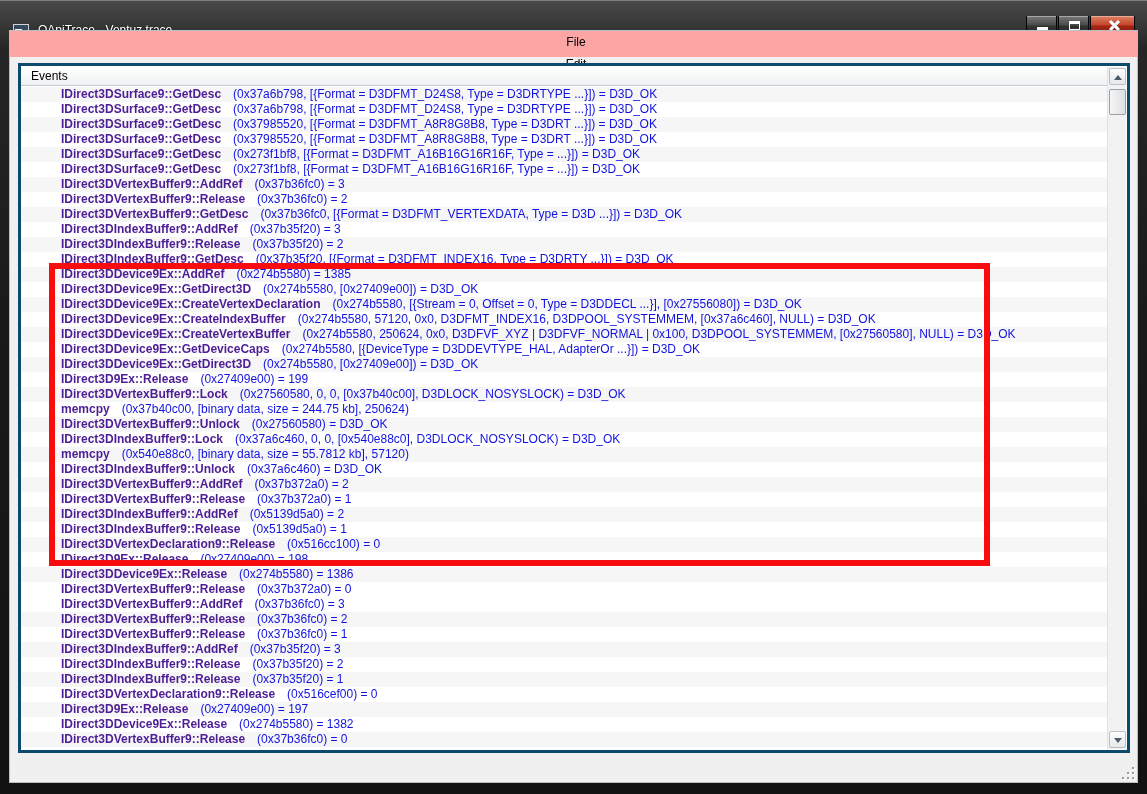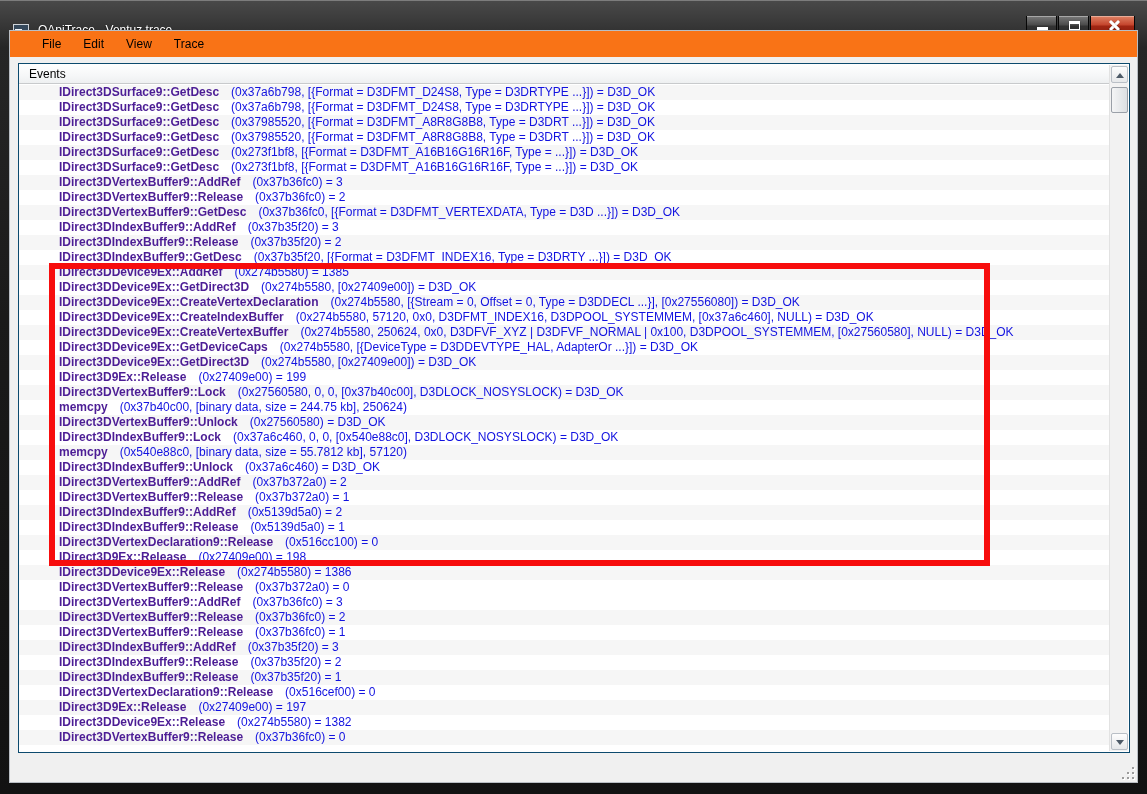--- a/index.html
+++ b/index.html
@@ -33,27 +33,27 @@
   .glyph-close { position:absolute; left:16px; top:3px; width:13px; height:13px; }
   .glyph-close::before,.glyph-close::after { content:""; position:absolute; left:6px; top:0;
     width:3px; height:13px; background:#fff; border-radius:1px; box-shadow:0 1px 1px rgba(0,0,0,.5); }
   .glyph-close::before { transform:rotate(45deg); }
   .glyph-close::after  { transform:rotate(-45deg); }
 
   
   .client { position:absolute; left:9px; right:9px; top:30px; bottom:11px;
     background:#f0f0f0; border:1px solid #b9bec4; }
 
-  .menubar { position:absolute; left:0; right:0; top:0; height:26px; background:#f97316;
-    display:flex; align-items:center; padding-left:21px; }
+  .menubar { position:absolute; left:0; right:0; top:0; height:26px; background:#fca5a5;
+    display:flex; align-items:center; padding-left:5px;flex-direction:column; }
   .menu-item { font-size:12px; color:#000; padding:4px 11px; cursor:default; }
 
   
   .panel { position:absolute; left:8px; top:32px; width:1112px; height:690px;
-    background:#ffffff; border:1px solid #0c4a6e; }
+    background:#ffffff; border:3px solid #0c4a6e; }
   .panel-header { position:absolute; left:0; right:20px; top:0; height:20px;
     background:linear-gradient(180deg,#ffffff 0%,#f6f7f8 60%,#eef0f1 100%);
     border-bottom:1px solid #c8cacc; font-size:12px; color:#000;
     display:flex; align-items:center; padding-left:10px; }
 
   .event-list { position:absolute; left:0; top:21px; right:20px; bottom:0; overflow:hidden; }
   .row { height:15px; line-height:15px; white-space:nowrap; padding-left:40px;
     font-size:12px; color:#000; }
   .row.alt { background:#f6f6f6; }
   .row .fn { font-weight:bold; color:#4c1d95; }

